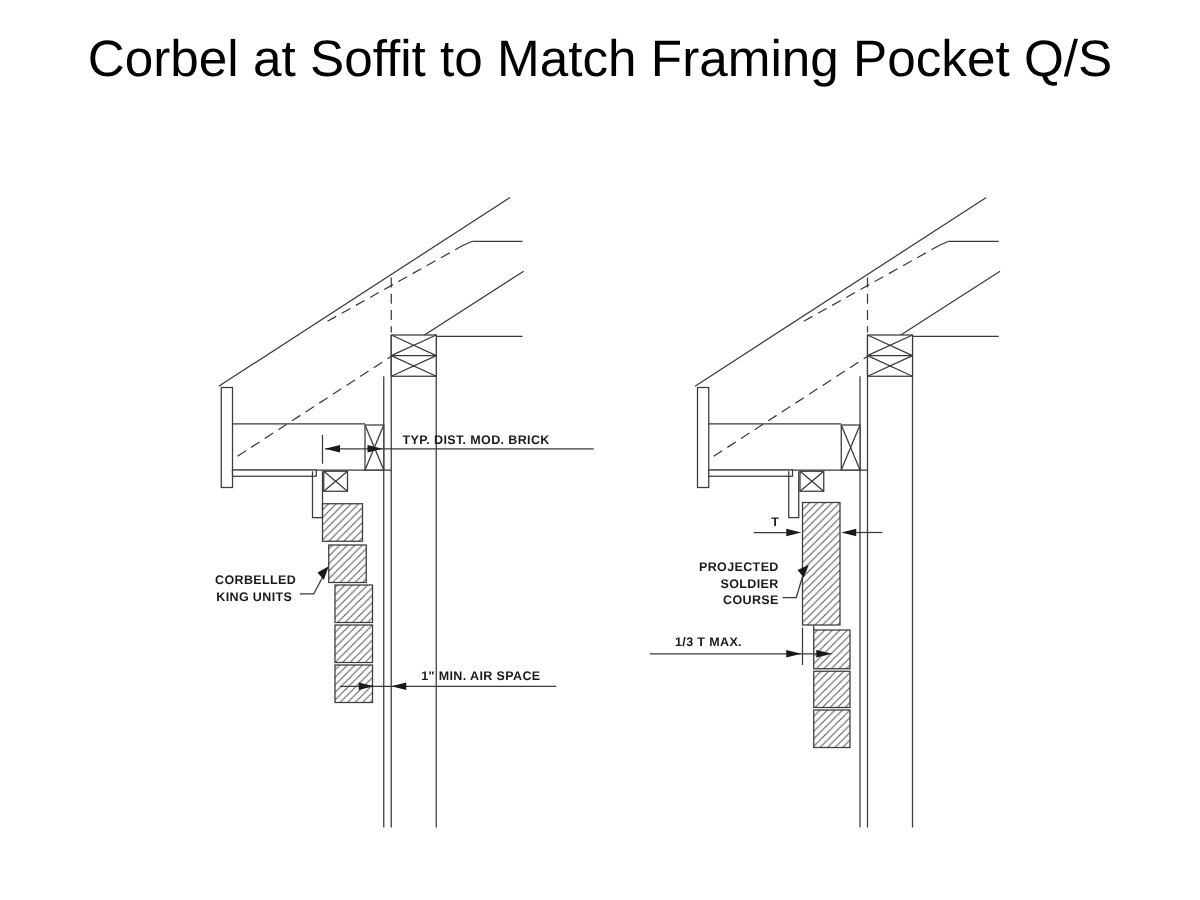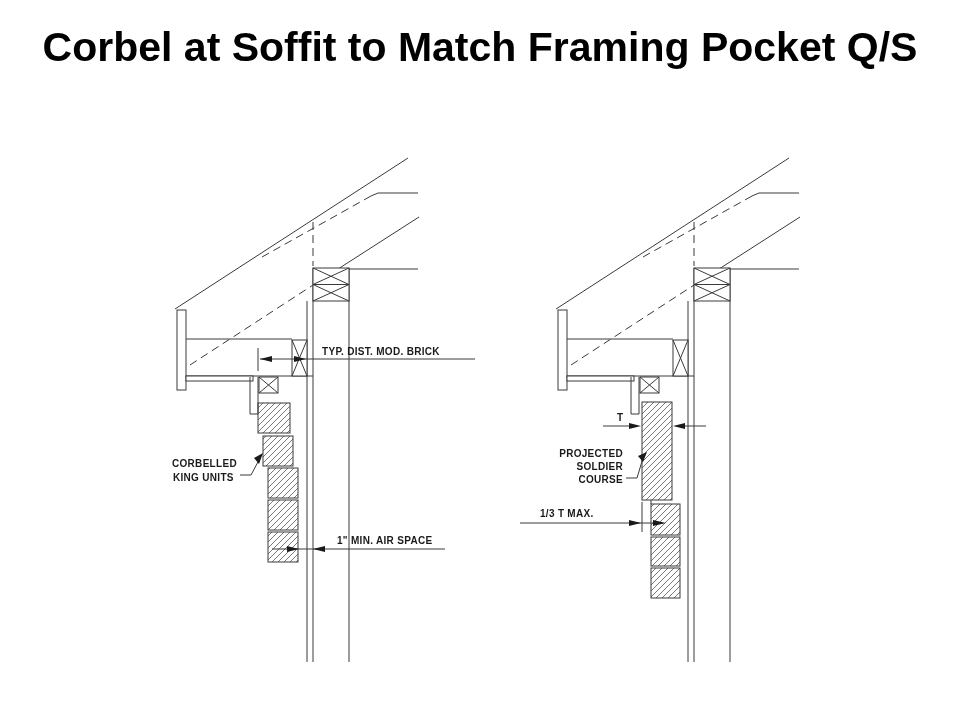--- a/index.html
+++ b/index.html
@@ -9,21 +9,21 @@
     margin:0 auto;
     background:var(--bg,#ffffff);
     overflow:hidden;
     font-family:"Liberation Sans", sans-serif;
   }
   #title{
     position:absolute;top:24px;left:0;right:0;
     text-align:center;
     font-family:"Liberation Sans", sans-serif;
     font-size:41px;
-    font-weight:700;
+    font-weight:400;
     letter-spacing:0px;
     color:#000;
     white-space:nowrap;
   }
   svg{position:absolute;left:0;top:0;}
   .ln{stroke:var(--line,#3a3a3a);stroke-width:1;fill:none;}
   .dash{stroke-dasharray:8 5;}
   .boxw{fill:#ffffff;stroke:var(--line,#3a3a3a);stroke-width:1;}
   .hat{fill:url(#hatch);stroke:var(--line,#3a3a3a);stroke-width:1;}
   .arrow{fill:var(--ink,#1a1a1a);stroke:none;}

